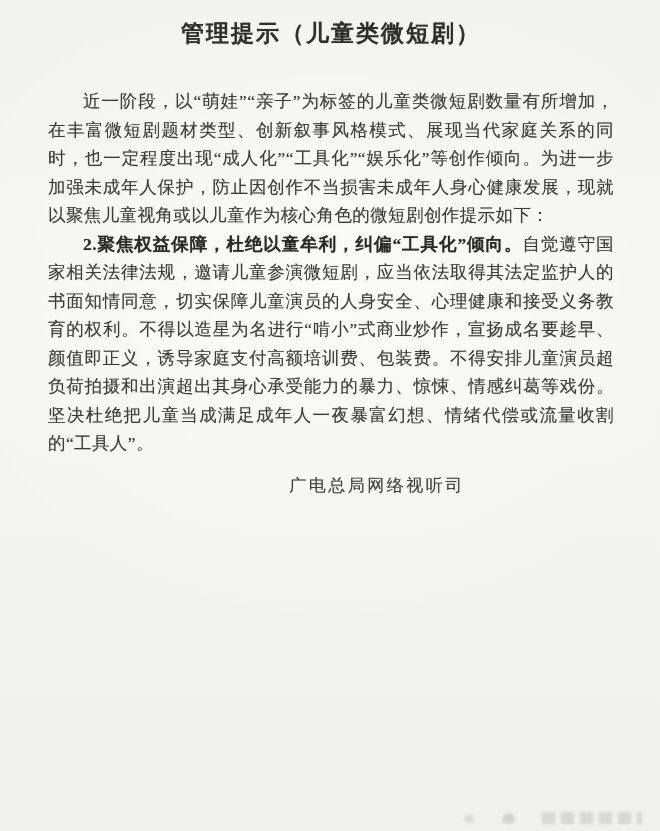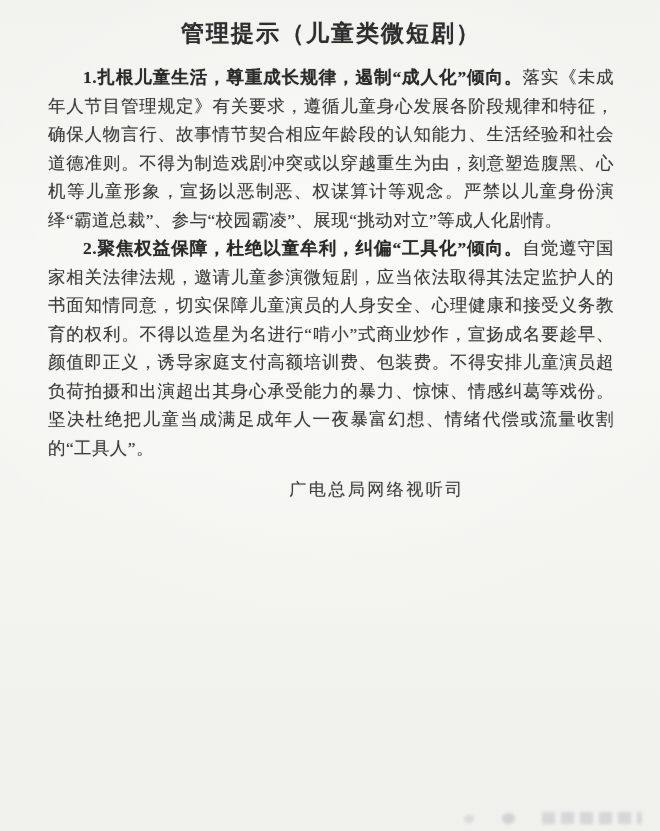--- a/index.html
+++ b/index.html
@@ -18,21 +18,21 @@
       radial-gradient(ellipse 90% 60% at 50% 35%, rgba(255,255,255,0.55), rgba(255,255,255,0) 70%),
       linear-gradient(180deg, #f2f2ef 0%, #f6f6f3 38%, #f2f2ee 78%, #f0f0ec 100%);
     font-family: "Liberation Serif", "DejaVu Serif", serif;
     color: #3d3d3d;
   }
   .inner {
     box-sizing: border-box;
     padding: 12px 46px 0 48px;
   }
   .title {
-    margin: 6px 0 14px 0;
+    margin: 6px 0 38px 0;
     text-align: center;
     font-size: 23px;
     font-weight: 700;
     letter-spacing: 2px;
     color: #2e2e2e;
     text-shadow: 0 0 1px rgba(46,46,46,0.45);
   }
   .para {
     margin: 0;
     text-indent: 2em;
@@ -93,22 +93,22 @@
   }
 </style>
 </head>
 <body>
 
 <div class="page">
   <div class="inner">
 
     <h1 class="title">管理提示（儿童类微短剧）</h1>
 
+    <p class="para"><span class="lead"></span><span>近一阶段，以“萌娃”“亲子”为标签的儿童类微短剧数量有所增加，在丰富微短剧题材类型、创新叙事风格模式、展现当代家庭关系的同时，也一定程度出现“成人化”“工具化”“娱乐化”等创作倾向。为进一步加强未成年人保护，防止因创作不当损害未成年人身心健康发展，现就以聚焦儿童视角或以儿童作为核心角色的微短剧创作提示如下：</span></p>
 
-    <p class="para"><span class="lead">1.扎根儿童生活，尊重成长规律，遏制“成人化”倾向。</span><span>落实《未成年人节目管理规定》有关要求，遵循儿童身心发展各阶段规律和特征，确保人物言行、故事情节契合相应年龄段的认知能力、生活经验和社会道德准则。不得为制造戏剧冲突或以穿越重生为由，刻意塑造腹黑、心机等儿童形象，宣扬以恶制恶、权谋算计等观念。严禁以儿童身份演绎“霸道总裁”、参与“校园霸凌”、展现“挑动对立”等成人化剧情。</span></p>
 
     <p class="para"><span class="lead">2.聚焦权益保障，杜绝以童牟利，纠偏“工具化”倾向。</span><span>自觉遵守国家相关法律法规，邀请儿童参演微短剧，应当依法取得其法定监护人的书面知情同意，切实保障儿童演员的人身安全、心理健康和接受义务教育的权利。不得以造星为名进行“啃小”式商业炒作，宣扬成名要趁早、颜值即正义，诱导家庭支付高额培训费、包装费。不得安排儿童演员超负荷拍摄和出演超出其身心承受能力的暴力、惊悚、情感纠葛等戏份。坚决杜绝把儿童当成满足成年人一夜暴富幻想、情绪代偿或流量收割的“工具人”。</span></p>
 
 
     <div class="sig-block">
       <div class="sig-name">广电总局网络视听司</div>
 
     </div>
   </div>
 

